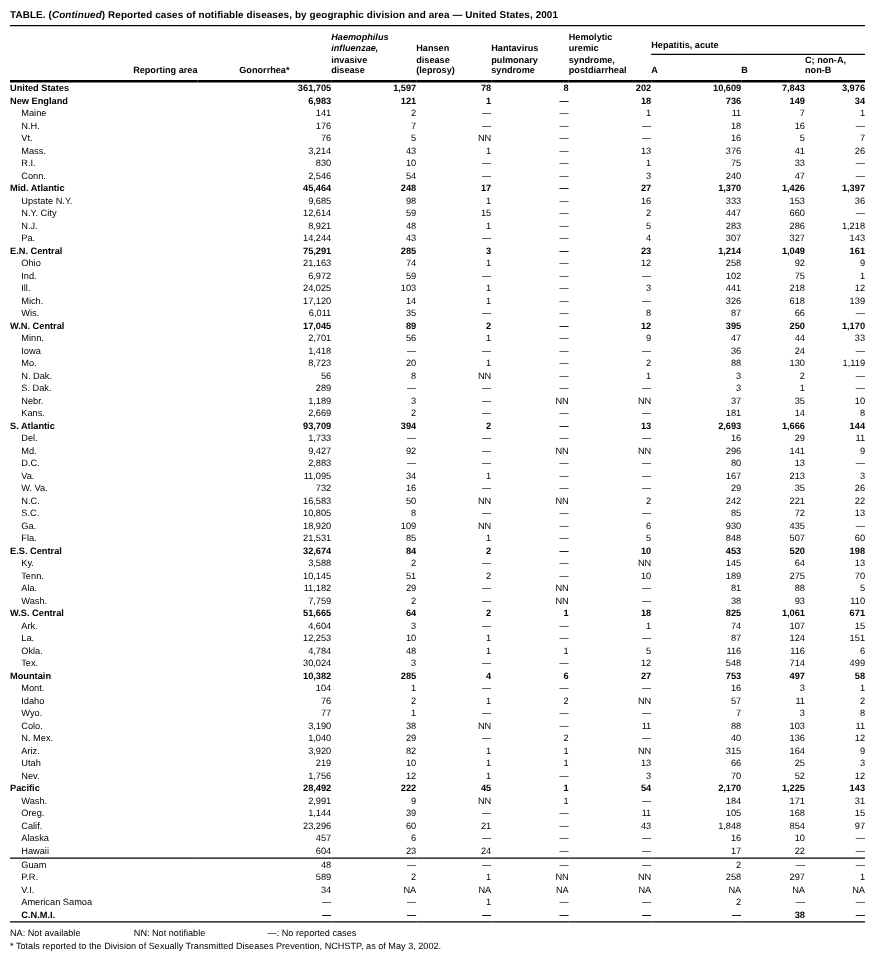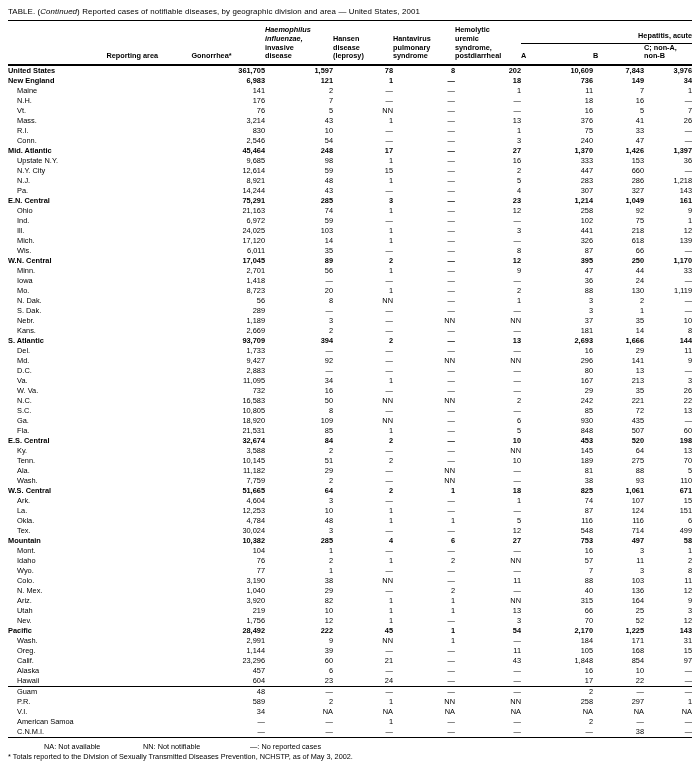--- a/index.html
+++ b/index.html
@@ -3,50 +3,50 @@
 <meta charset="utf-8">
 <style>
   html, body { margin: 0; padding: 0; background: #fff; }
   body {
     width: 700px; height: 773px; overflow: hidden;
     font-family: "Liberation Sans", sans-serif; color: #000;
     -webkit-font-smoothing: antialiased;
   }
   .page { padding: 7px 8px 0 8px; }
   .title {
-    font-size: 7.9px; font-weight: normal; letter-spacing: 0.1px;
+    font-size: 7.9px; font-weight: bold; letter-spacing: 0.1px;
     padding-bottom: 4px; border-bottom: 1.5px solid #000;
     white-space: nowrap;
   }
   .it { font-style: italic; }
   table { width: 684px; border-collapse: collapse; table-layout: fixed; }
   thead th {
     font-size: 7.3px; font-weight: bold; line-height: 8.6px;
     vertical-align: bottom; padding: 0 0 3px 0;
   }
   thead tr.hr1 { height: 22px; }
   thead tr.hr2 { height: 20px; }
   th.deep { border-bottom: 2px solid #000; }
   th.area-h { text-align: right; }
   th.gon-h { }
   th.num-h { text-align: left; }
-  th.hep-group { border-bottom: 1px solid #000; text-align: right; padding-bottom: 2px; }
+  th.hep-group { border-bottom: 1px solid #000; text-align: left; padding-bottom: 2px; }
   tbody td {
     font-size: 7.4px; line-height: 10px; height: 10px;
     padding: 0; white-space: nowrap; overflow: hidden;
   }
   td.area { text-align: left; }
   td.area.indent { padding-left: 9px; }
   td.num { text-align: right; }
   tr.bold td { font-weight: bold; }
   tr.sep td { border-top: 1.2px solid #000; }
-  tbody tr:last-child td { border-bottom: 1.2px solid #000; }
+  tbody tr:last-child td { border-bottom: 1.2px solid #000; font-weight: bold; }
   .footnotes { margin-top: 4px; font-size: 7.3px; line-height: 10px; }
   .legend span { display: inline-block; }
-  .legend .lg0 { width: 97px; margin-left: 36px; }
+  .legend .lg0 { width: 97px; }
   .legend .lg1 { width: 105px; }
 </style>
 </head>
 <body>
 
 <div class="page">
 
   <div class="title"><span>TABLE. (</span><span class="it">Continued</span><span>) Reported cases of notifiable diseases, by geographic division and area — United States, 2001</span></div>
 
   <table>

